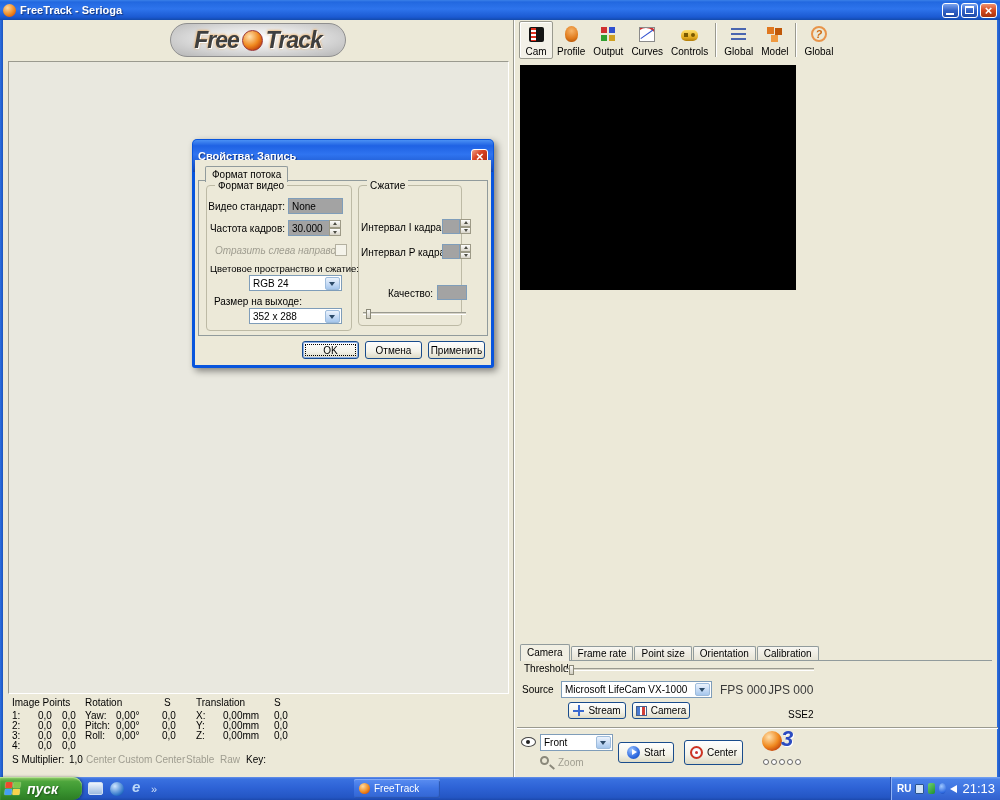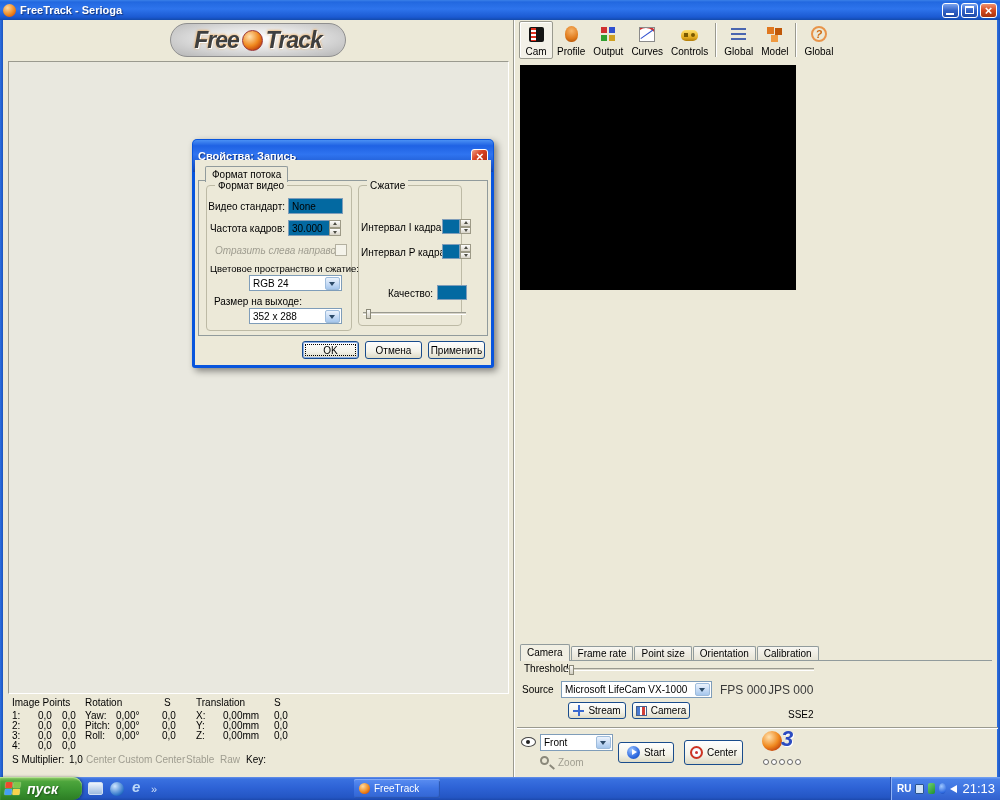--- a/index.html
+++ b/index.html
@@ -105,21 +105,21 @@
 .dlg-body{position:absolute;left:3px;top:21px;width:296px;height:205px;background:#ece9d8;}
 .dtab{position:absolute;left:10px;top:6px;height:16px;display:flex;align-items:center;padding:0 6px;font-size:10px;background:#ece9d8;
  border:1px solid #919b9c;border-bottom:none;border-radius:2px 2px 0 0;z-index:2;}
 .dpanel{position:absolute;left:3px;top:20px;width:290px;height:156px;border:1px solid #919b9c;background:#ece9d8;}
 .dgroup{position:absolute;border:1px solid #bdbaa5;border-radius:4px;}
 .dgroup-label{position:absolute;top:-6px;left:8px;font-size:10px;background:#ece9d8;padding:0 3px;white-space:nowrap;}
 .dlbl{position:absolute;font-size:10px;white-space:nowrap;z-index:1;}
 .dlbl.r{text-align:right;}
 .dlbl.sm{font-size:9.5px;}
 .dlbl.dis{color:#9f9d90;font-style:italic;}
-.dinput{position:absolute;background:#0369a1;border:1px solid #7f9db9;font-size:10px;padding:0 3px;display:flex;align-items:center;z-index:1;}
+.dinput{position:absolute;background:#a3a3a3;border:1px solid #7f9db9;font-size:10px;padding:0 3px;display:flex;align-items:center;z-index:1;}
 .spin{position:absolute;display:flex;flex-direction:column;z-index:1;}
 .spin i{flex:1;background:linear-gradient(180deg,#fefefe,#d8d4c8);border:1px solid #9d9a87;position:relative;}
 .spin i::after{content:"";position:absolute;left:50%;top:50%;border:2px solid transparent;}
 .spin i.up::after{border-bottom:3px solid #4c4c44;transform:translate(-50%,-80%);}
 .spin i.dn::after{border-top:3px solid #4c4c44;transform:translate(-50%,-20%);}
 .dchk{position:absolute;width:12px;height:12px;background:#f4f3ea;border:1px solid #b3b0a0;z-index:1;}
 
 
 .taskbar{position:absolute;left:0;top:777px;width:1000px;height:23px;
  background:linear-gradient(180deg,#6792e8 0%,#3a71e0 8%,#2e63d6 45%,#2456c4 88%,#1c49ae 100%);}

